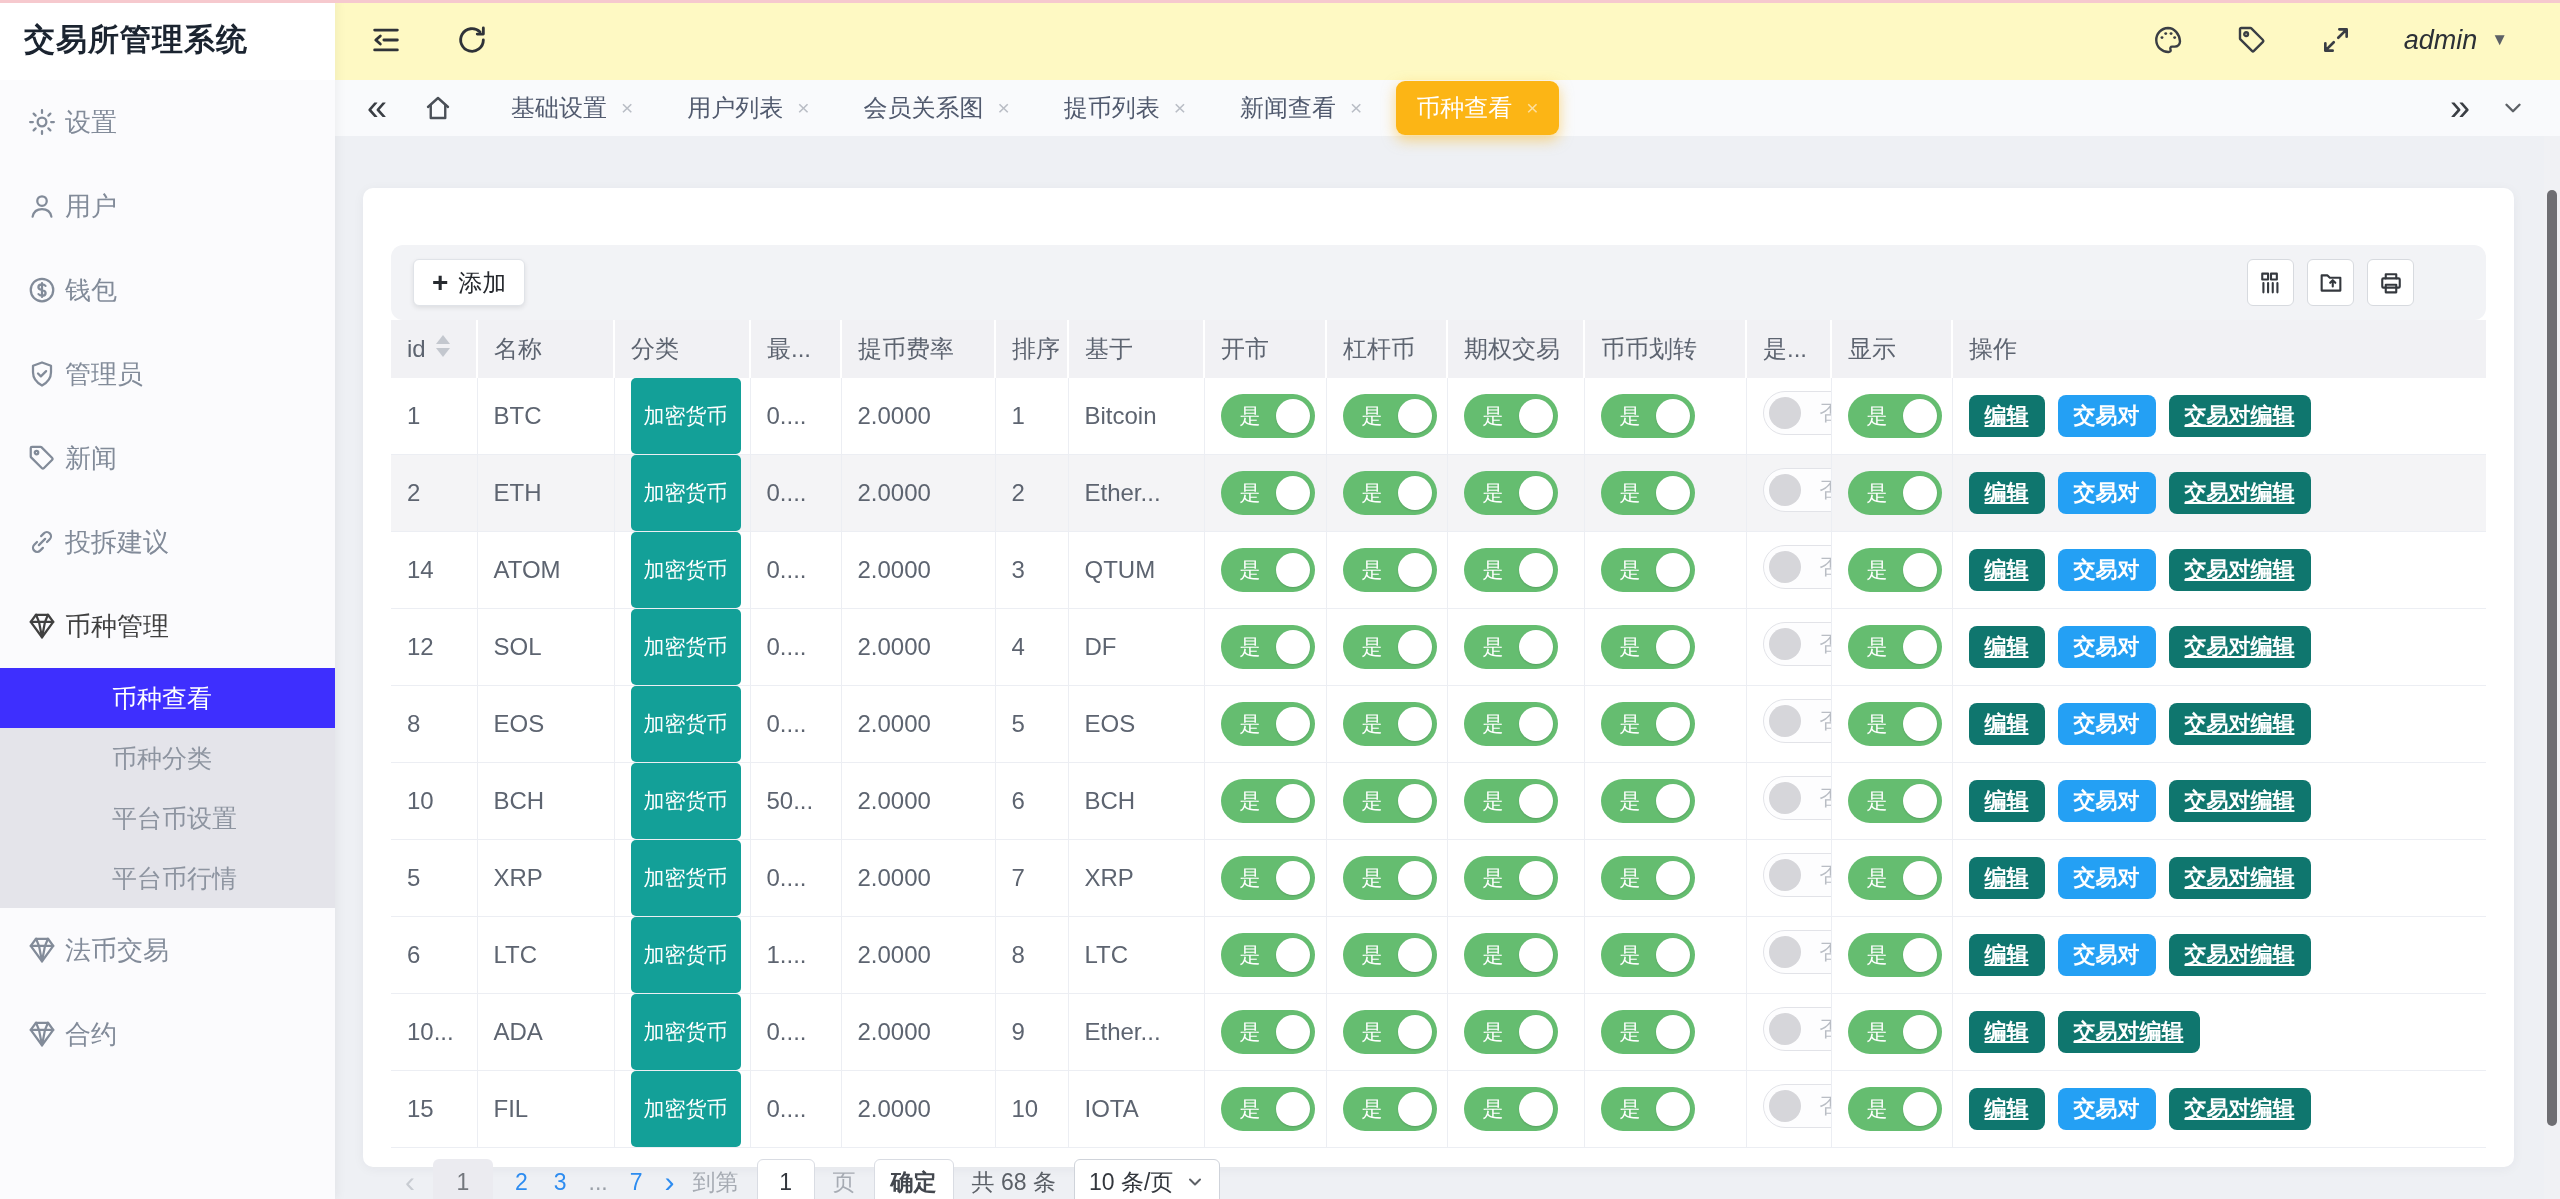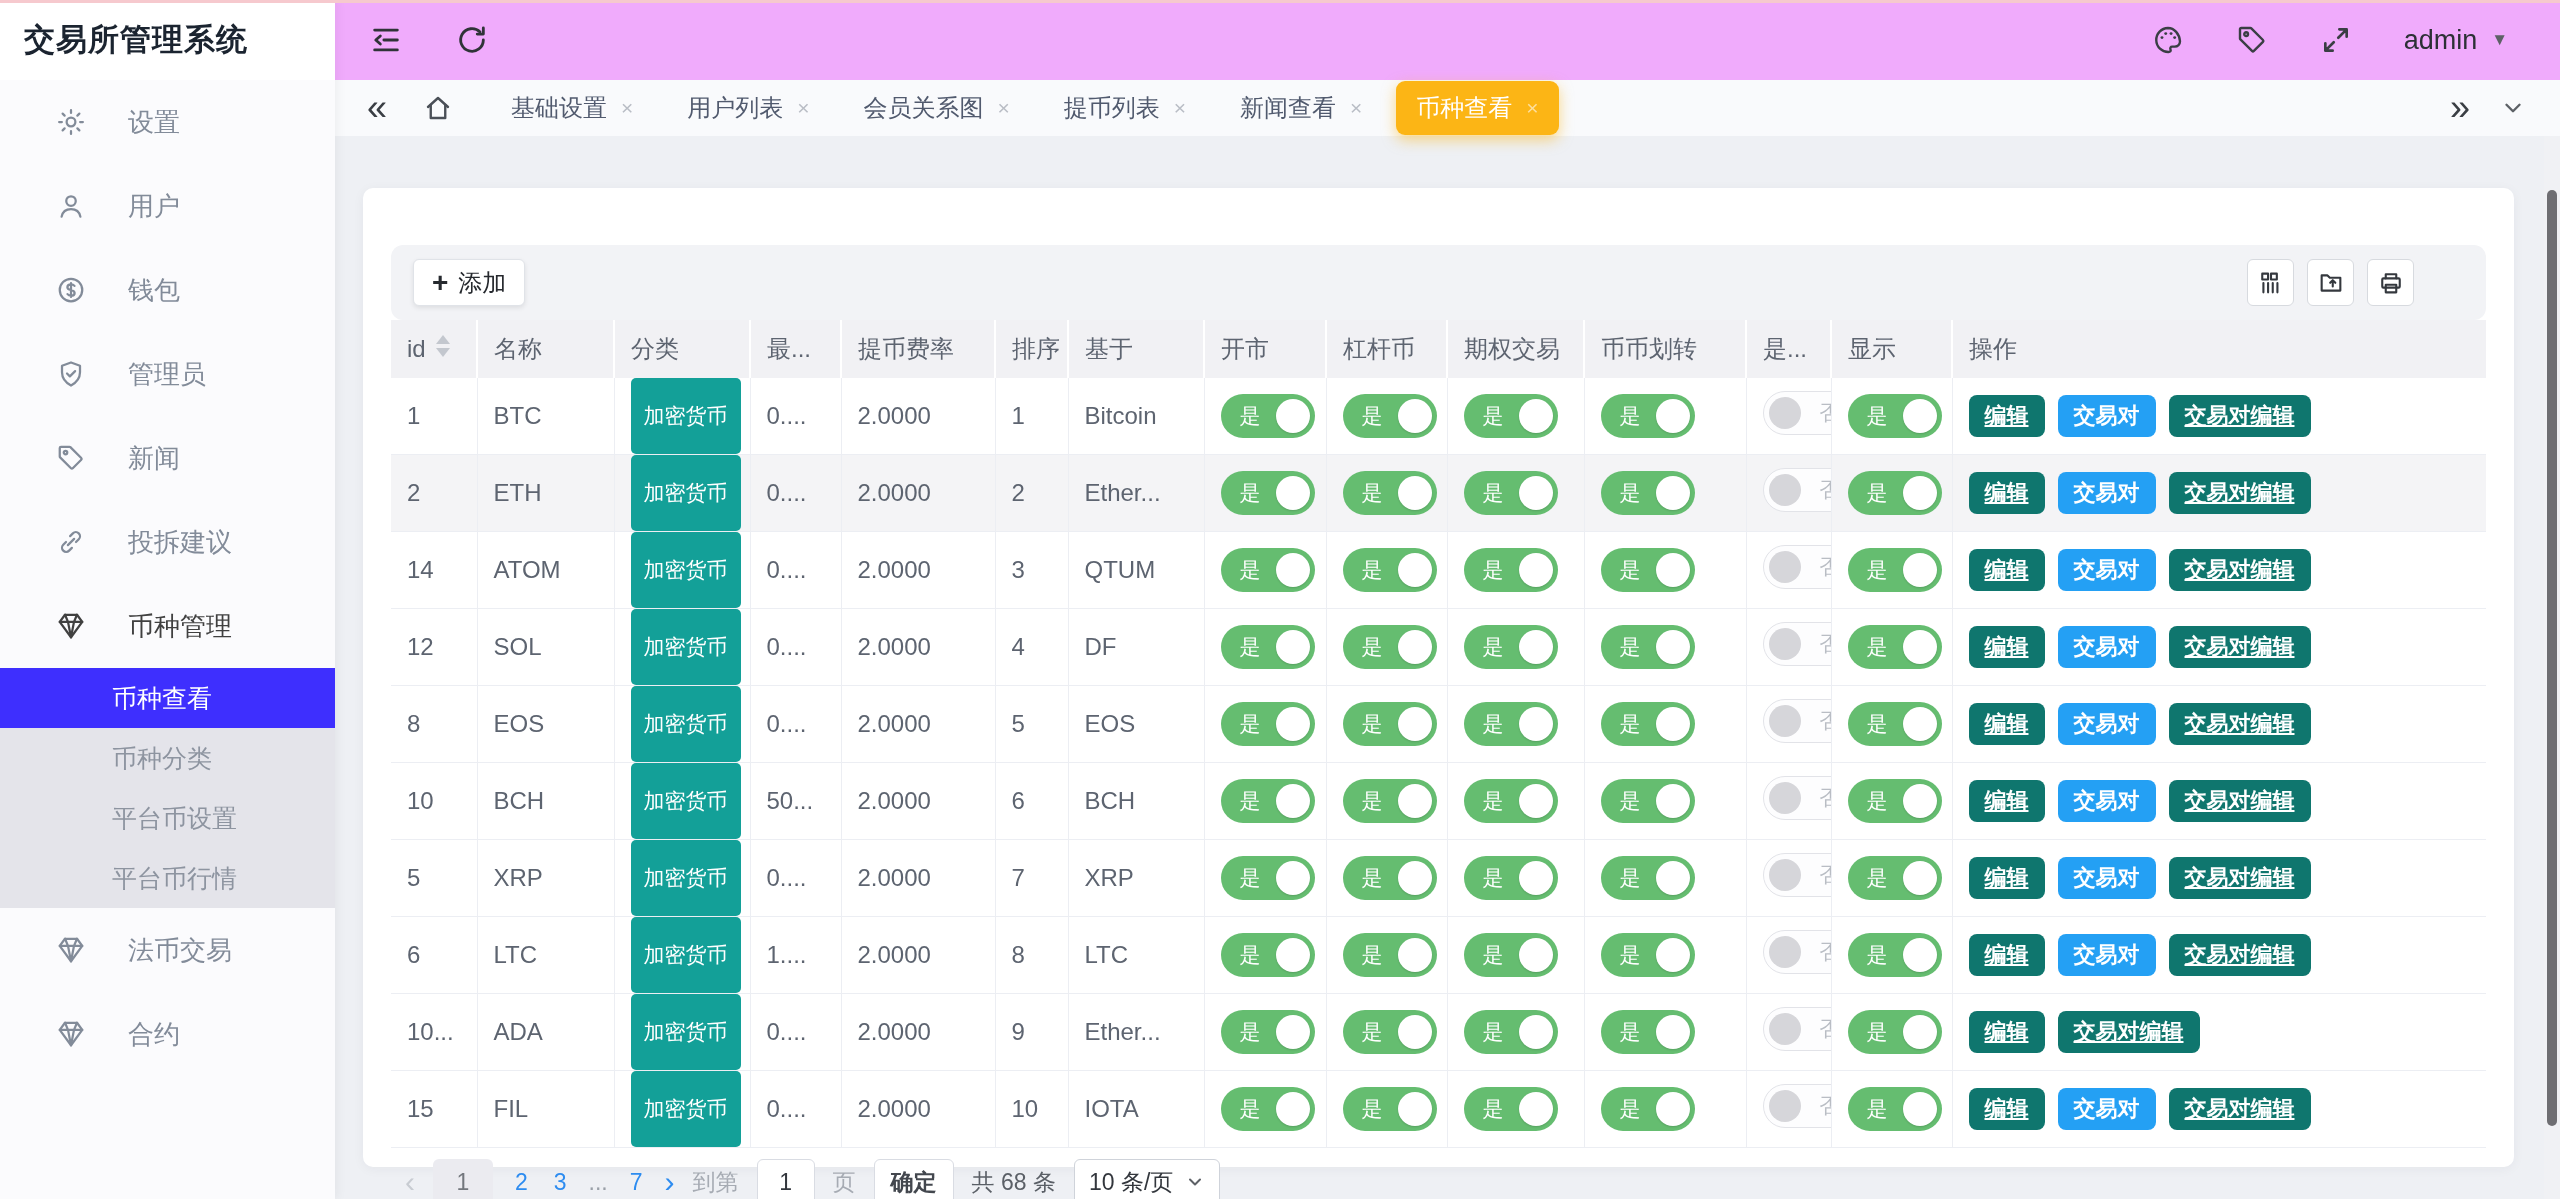--- a/index.html
+++ b/index.html
@@ -5,29 +5,29 @@
   * { margin:0; padding:0; box-sizing:border-box; }
   html,body { width:2560px; height:1199px; overflow:hidden; }
   body { font-family:"Liberation Sans","DejaVu Sans",sans-serif; background:#eef0f4; }
   #page { position:relative; width:2560px; height:1199px; background:#eef0f4; }
   .topline { position:absolute; top:0; left:0; right:0; height:3px; background:#f6c9ce; z-index:60; }
 
   
   .sidebar { position:absolute; left:0; top:0; bottom:0; width:335px; background:#fff; z-index:20; box-shadow:2px 0 10px rgba(29,35,41,.06); display:flex; flex-direction:column; }
   .brand { height:80px; flex:none; display:flex; align-items:center; padding-left:24px; font-size:31px; font-weight:bold; color:#1b2430; letter-spacing:1px; }
   .menu { flex:1; background:#fbfbfd; }
-  .menu-item { height:84px; display:flex; align-items:center; padding-left:56px; gap:42px; color:#828b99; font-size:26px; cursor:pointer; }
+  .menu-item { height:84px; display:flex; align-items:center; padding-left:27px; gap:8px; color:#828b99; font-size:26px; cursor:pointer; }
   .menu-item svg { width:30px; height:30px; flex:none; }
   .menu-item.active { color:#404040; }
   .submenu { background:#e4e4ea; }
   .submenu-item { height:60px; display:flex; align-items:center; padding-left:112px; font-size:25px; color:#8d94a0; cursor:pointer; }
   .submenu-item.active { background:#3e2ffe; color:#fff; }
 
   
-  .header { position:absolute; left:335px; right:0; top:0; height:80px; background:#f0abfc; display:flex; align-items:center; z-index:10; }
+  .header { position:absolute; left:335px; right:0; top:0; height:80px; background:#fef9c3; display:flex; align-items:center; z-index:10;font-style:italic; }
   .hicon { color:#2f3338; display:flex; align-items:center; justify-content:center; cursor:pointer; }
   .hicon svg { width:34px; height:34px; }
   .header-right { margin-left:auto; display:flex; align-items:center; gap:52px; padding-right:52px; }
   .header-right .hicon svg { width:32px; height:32px; color:#3a3e44; }
   .user-menu { display:flex; align-items:center; gap:14px; font-size:27px; color:#2c3036; cursor:pointer; }
   .caret { font-size:17px; color:#5d6166; }
 
   
   .tabrow { position:absolute; left:335px; right:0; top:80px; height:56px; background:#f9fafc; display:flex; align-items:center; z-index:10; }
   .tab-nav { color:#3a3e44; font-size:36px; line-height:1; margin-left:32px; cursor:pointer; }

